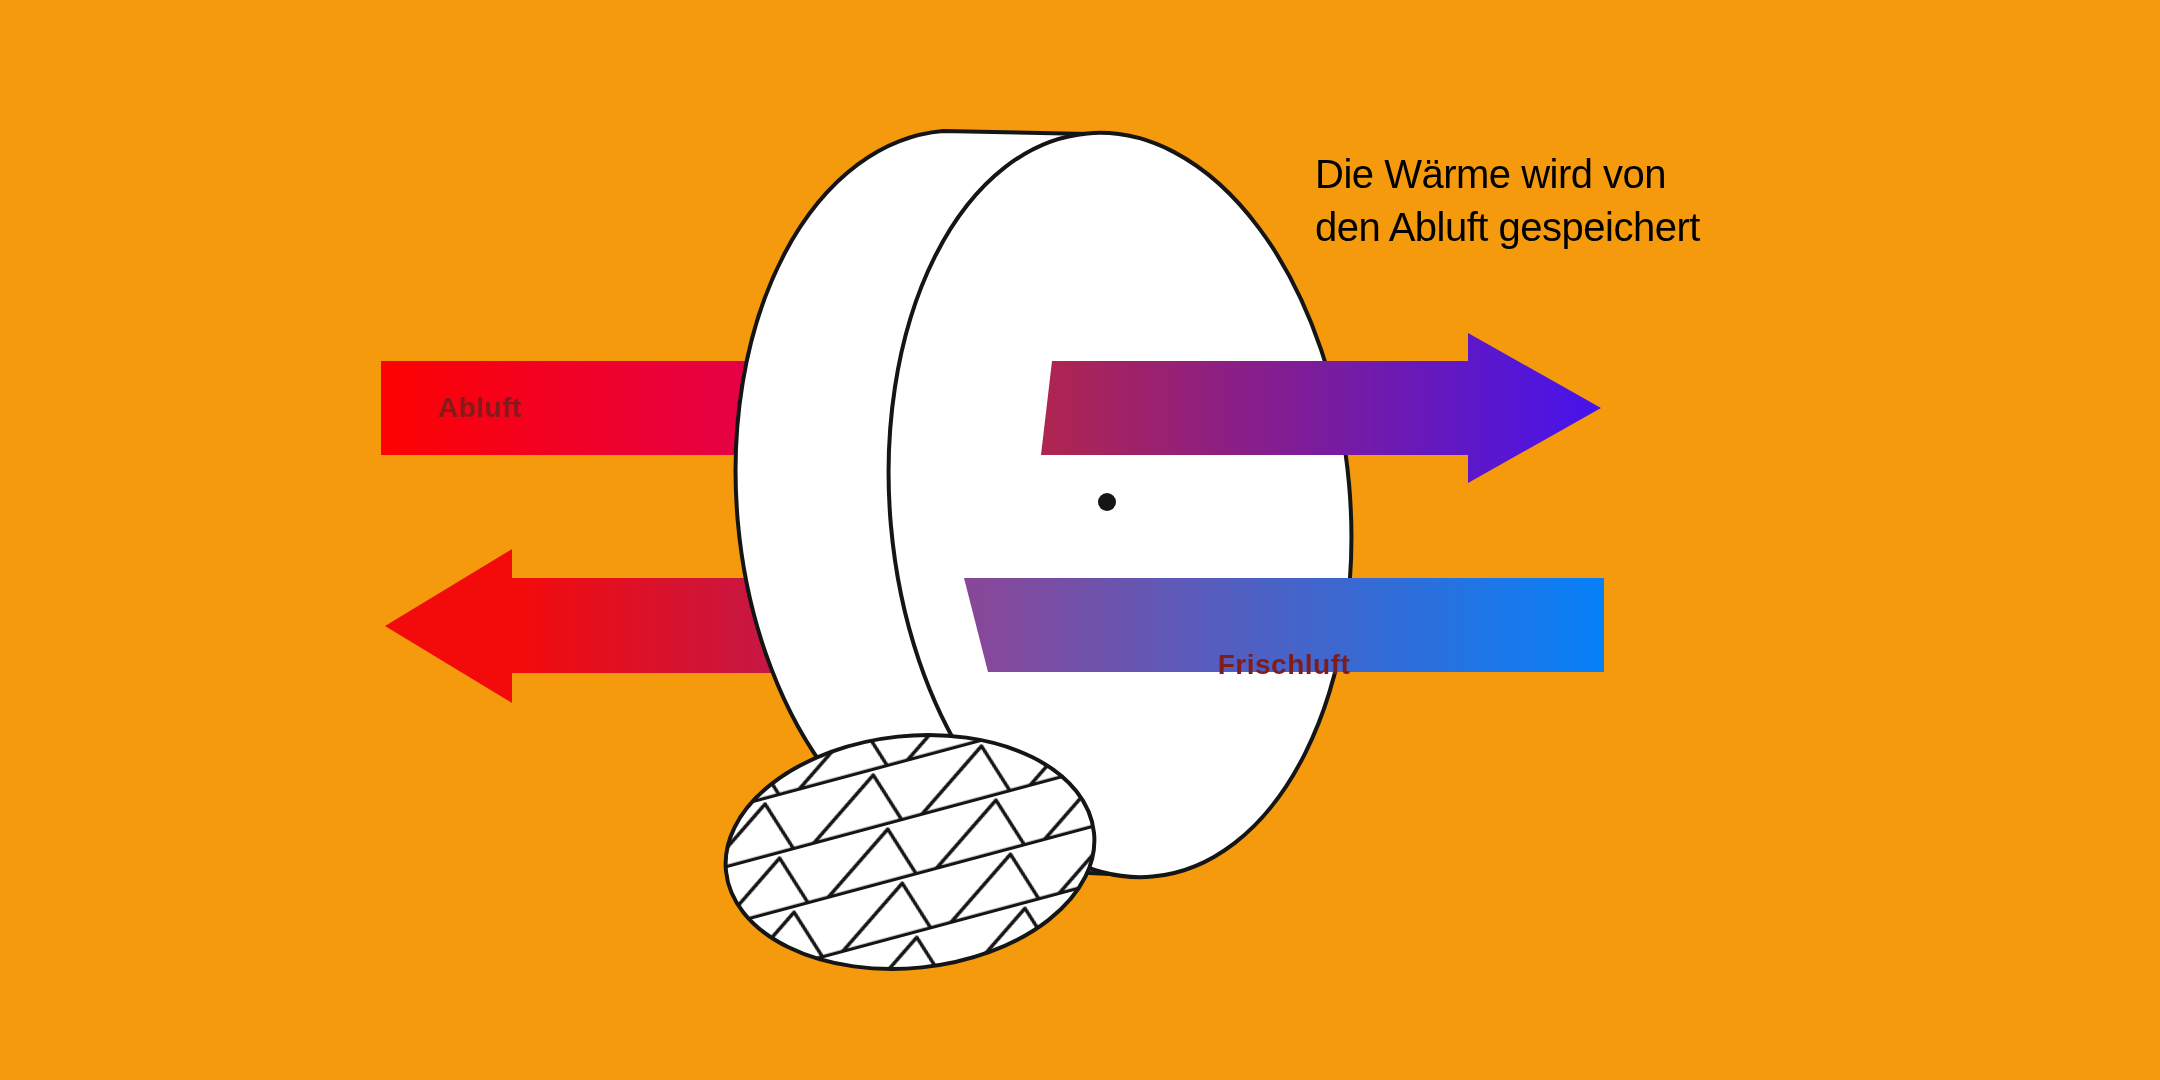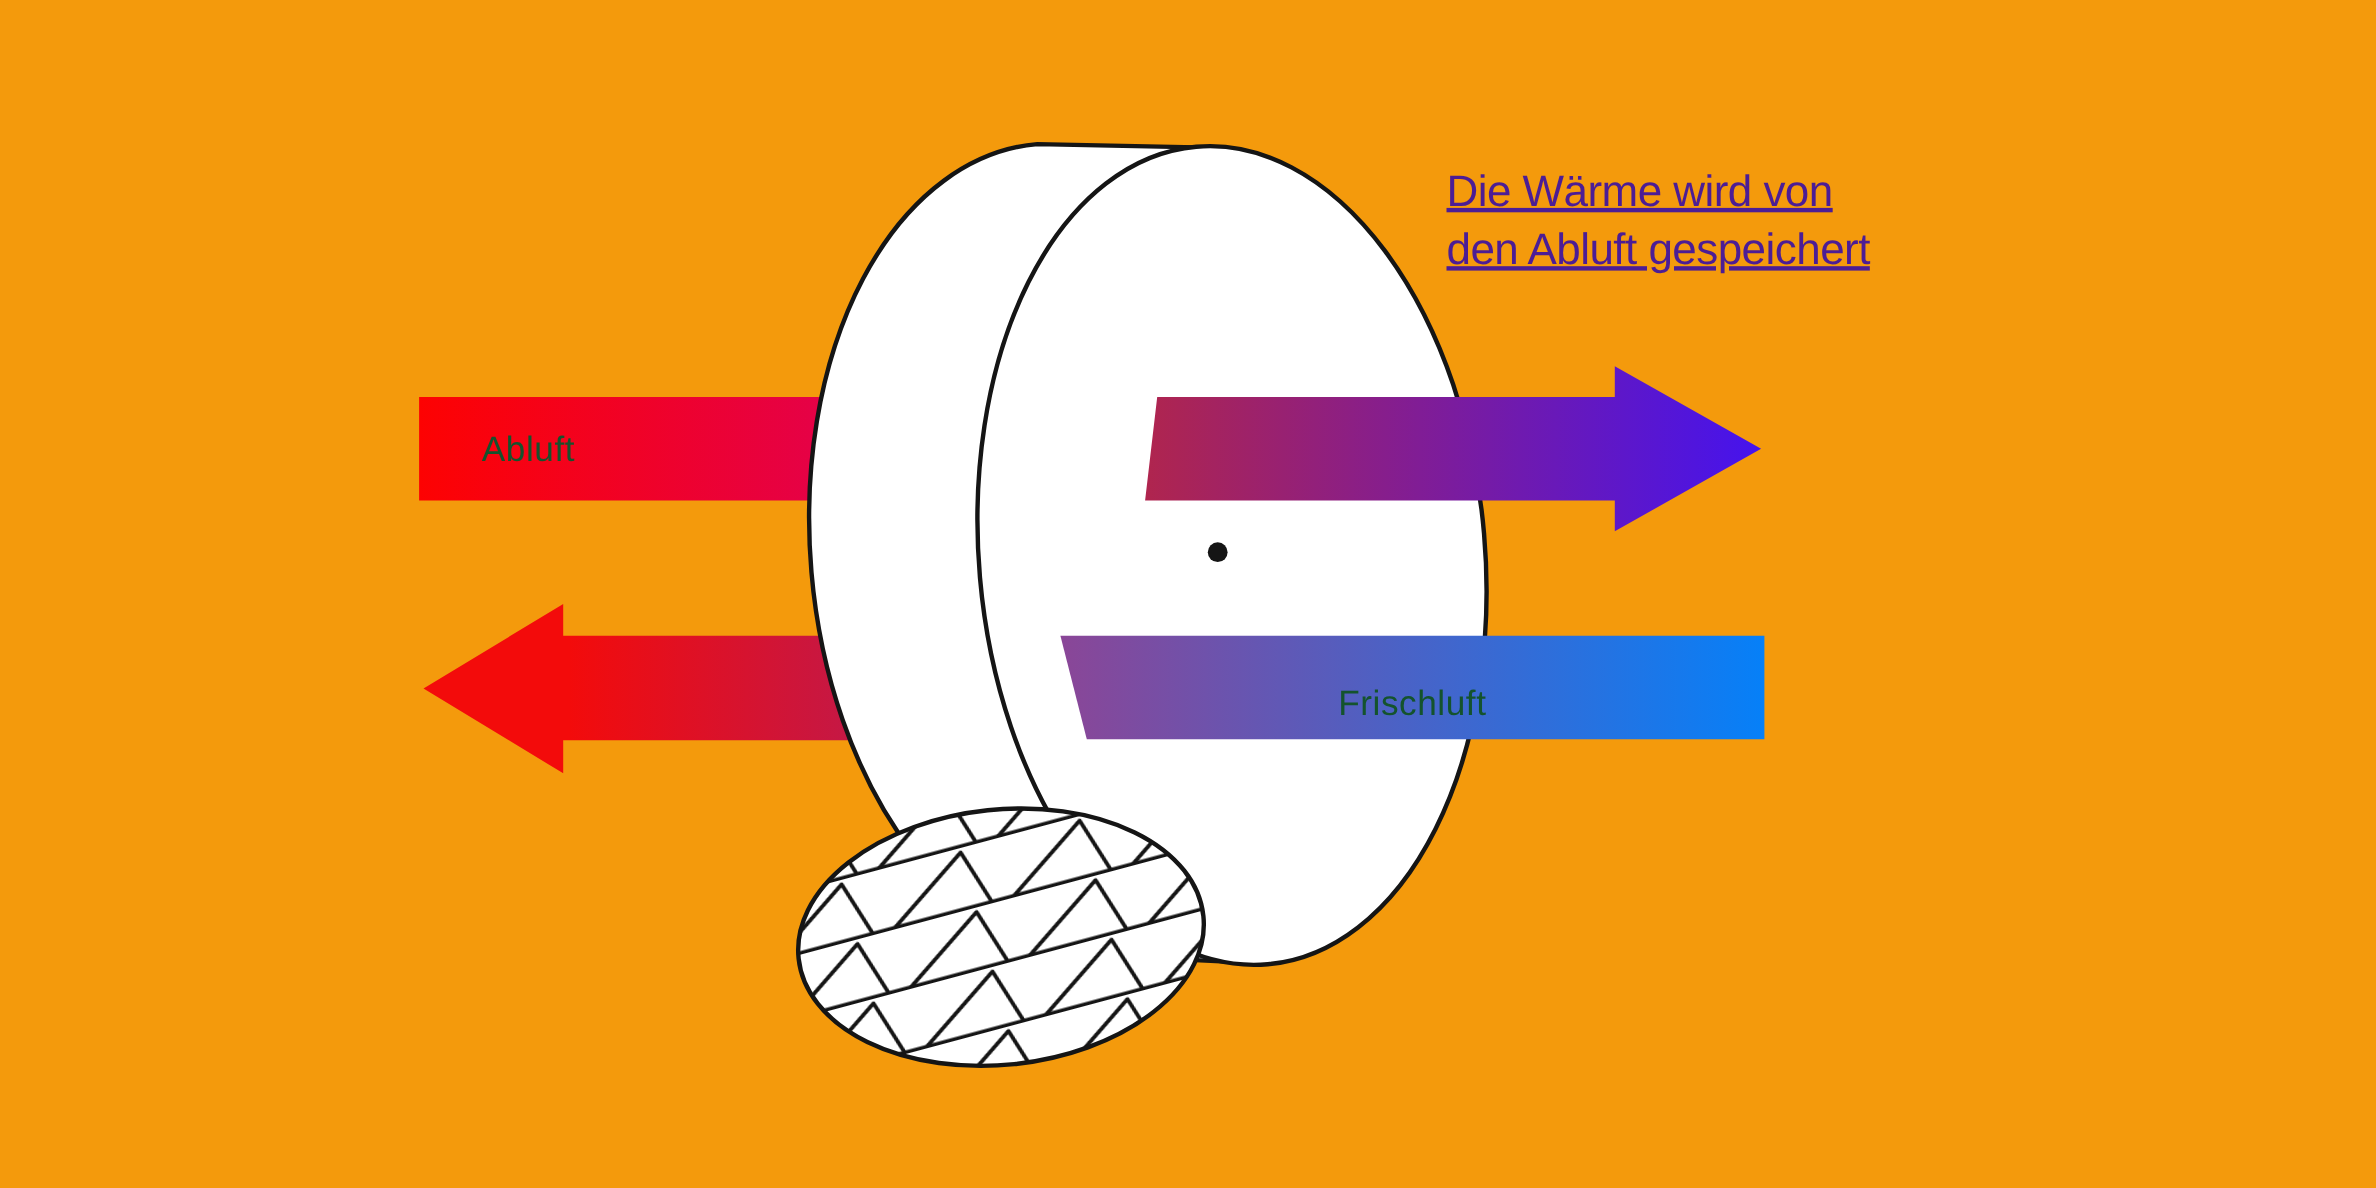--- a/index.html
+++ b/index.html
@@ -9,37 +9,36 @@
     width: 2160px;
     height: 1080px;
     background: #F49A0C;
     font-family: "Liberation Sans", sans-serif;
   }
   .diagram-svg { position: absolute; left: 0; top: 0; }
   .flow-label {
     position: absolute;
     display: flex;
     align-items: center;
-    color: #14532d;
-    font-size: 32px;
-    font-weight: 400;
+    color: #7f1d1d;
+    font-size: 28px;
+    font-weight: 700;
     letter-spacing: 0.5px;
     white-space: nowrap;
   }
   .flow-label.abluft  { left: 438px; top: 361px; height: 94px; }
-  .flow-label.frisch  { left: 964px; top: 578px; width: 640px; height: 122px; justify-content: center; }
+  .flow-label.frisch  { left: 964px; top: 604px; width: 640px; height: 122px; justify-content: center; }
   .annotation {
     position: absolute;
-    color: #4c1d95;
+    color: #000000;
     font-size: 40px;
     font-weight: 500;
     line-height: 53px;
     letter-spacing: -0.5px;
     white-space: nowrap;
-    text-decoration: underline;
   }
   .annotation.heat      { left: 1315px; top: 148px; }
   .annotation.honeycomb { left: 1089px; top: 912px; }
 </style>
 </head>
 <body>
 
 <div class="canvas" style="background: rgb(244, 154, 12);">
 
   <svg class="diagram-svg" width="2160" height="1080" viewBox="0 0 2160 1080">

